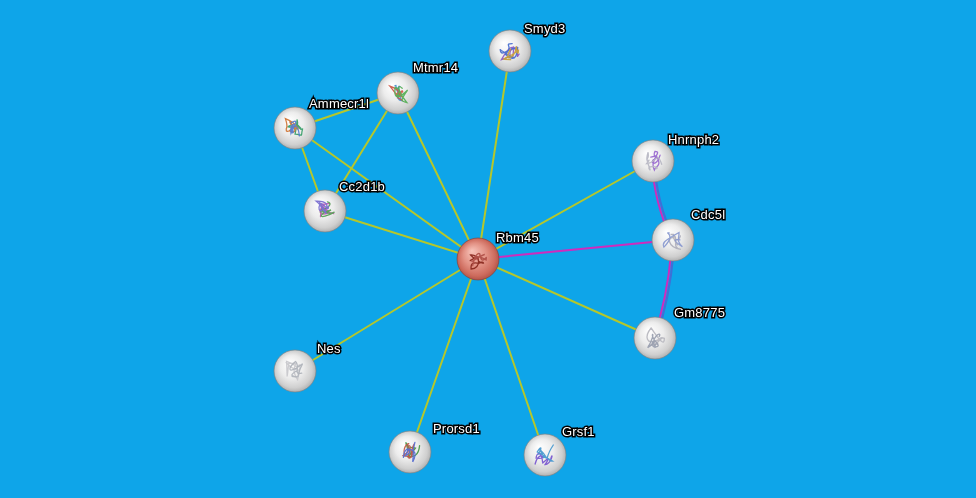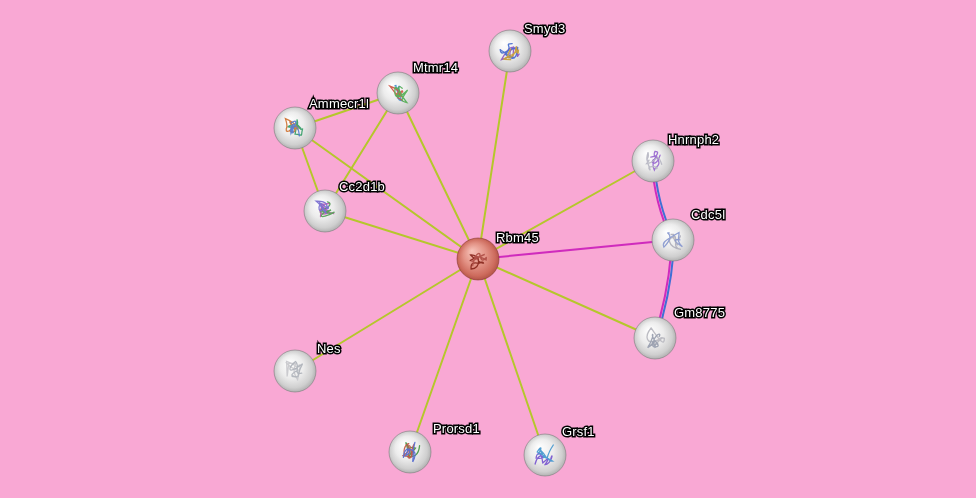--- a/index.html
+++ b/index.html
@@ -1,19 +1,19 @@
 <!DOCTYPE html>
 <html><head>
 <meta charset="utf-8">
 <style>
   html,body { margin:0; padding:0; background:#000; }
   .viewport {
     position:relative;
     width:976px; height:498px;
-    background:#f9a8d4;
+    background:#0ea5e9;
     overflow:hidden;
     font-family:"Liberation Sans", sans-serif;
   }
   svg { position:absolute; top:0; left:0; }
   .node-label {
     font-family:"Liberation Sans", sans-serif;
     font-size:13px;
     fill:#ffffff;
     stroke:#000000;
     stroke-width:3px;

